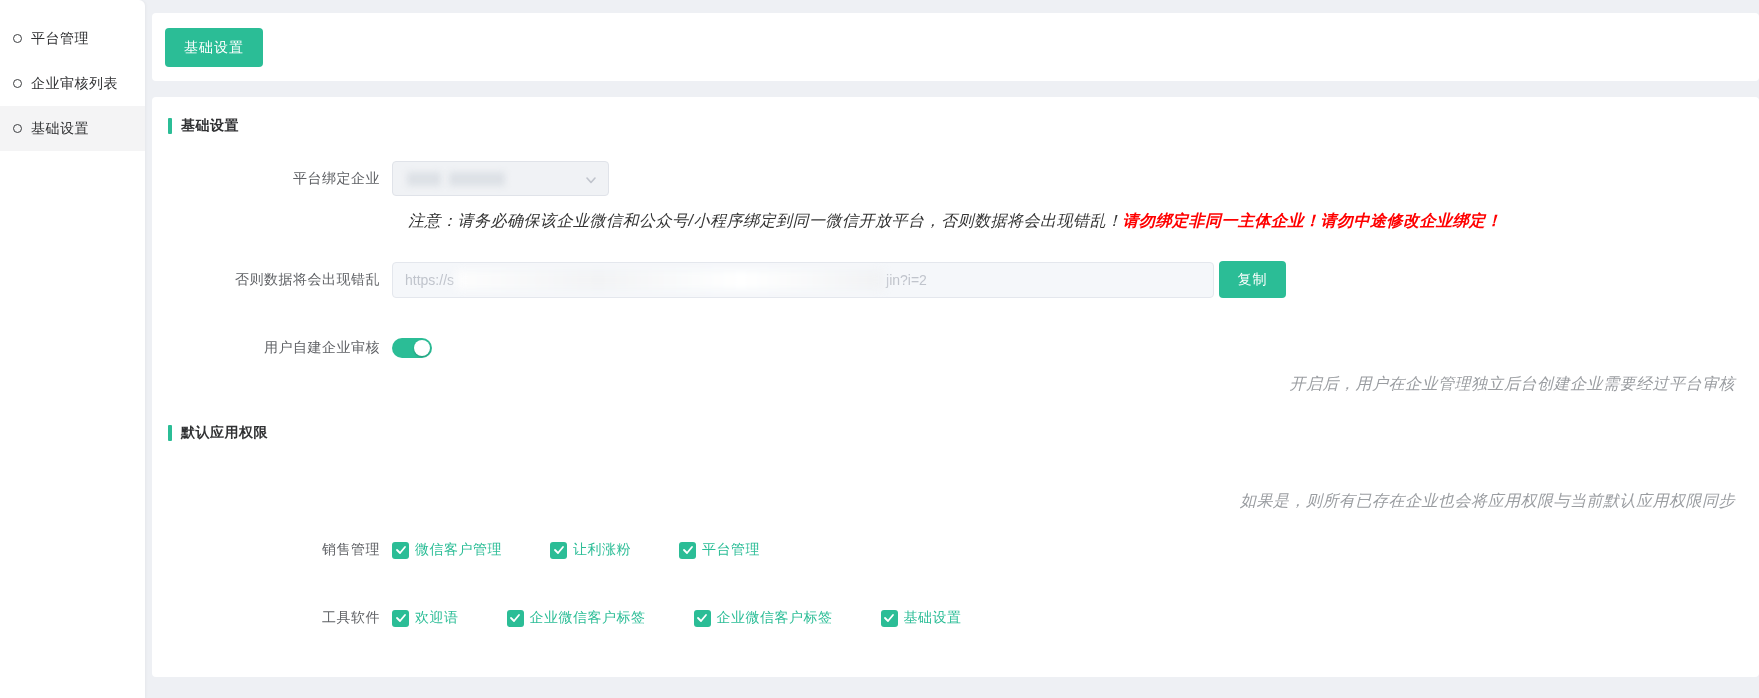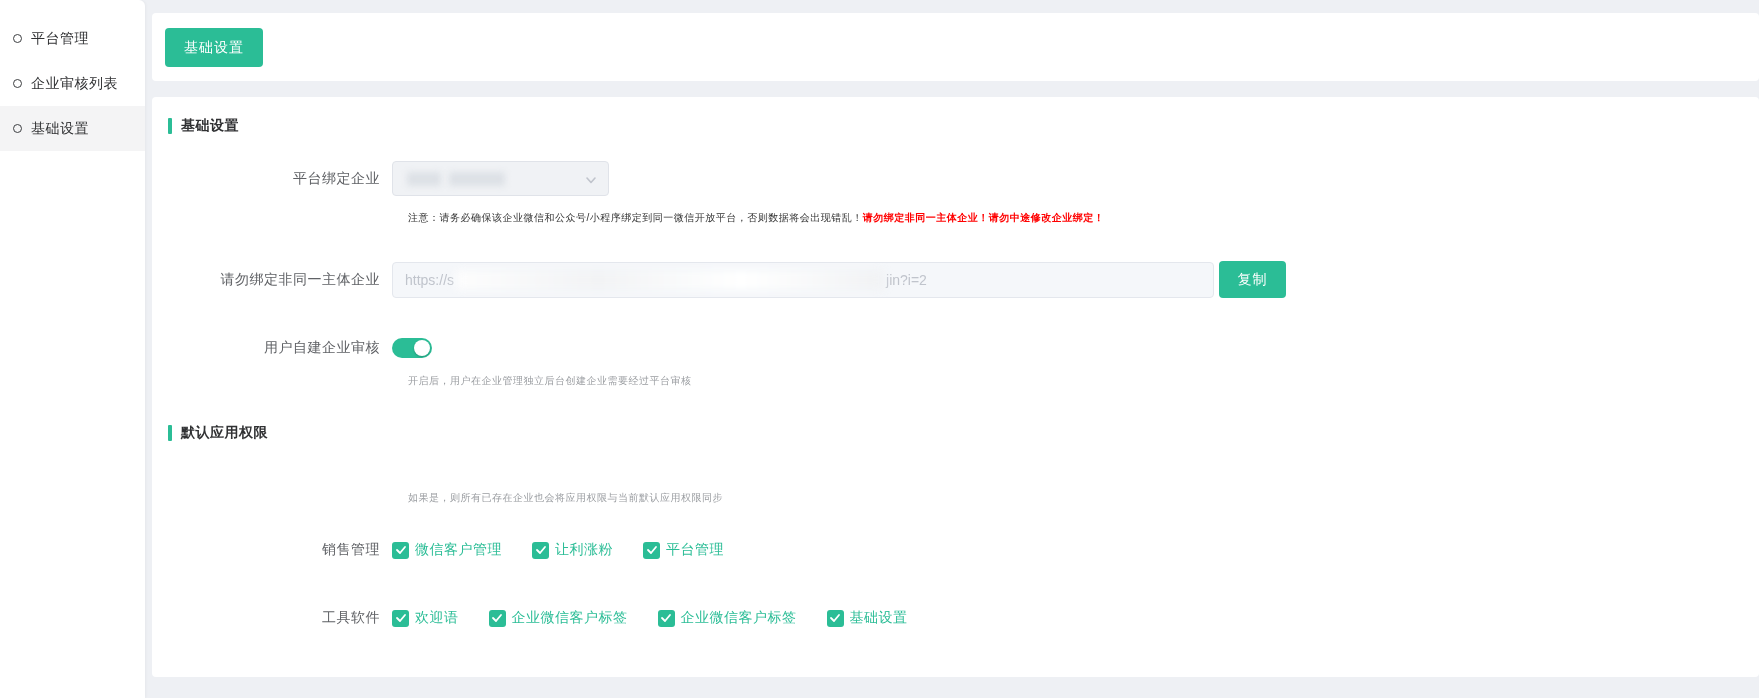--- a/index.html
+++ b/index.html
@@ -49,25 +49,25 @@
   }
   .sec-bar { width: 4px; height: 16px; background: #2bbd96; border-radius: 1px; margin-right: 9px; }
   
   .frow { position: absolute; left: 0; right: 24px; display: flex; align-items: center; }
   .flabel {
     flex: 0 0 240px; text-align: right; padding-right: 12px;
     font-size: 14px; color: #606266; letter-spacing: 0.5px;
   }
   .fnote {
     position: absolute; left: 256px; right: 24px;
-    font-size: 10px; letter-spacing: 0.5px;
+    font-size: 16px; letter-spacing: 0.5px; font-style: italic;
   }
   .note-dark { color: #333333; }
   .note-danger { color: #ff0000; font-weight: bold; }
-  .helper { color: #9a9da1; }
+  .helper { color: #9a9da1; text-align: right; }
   
   .select-box {
     width: 217px; height: 35px;
     background: #f0f2f5; border: 1px solid #e0e3e9; border-radius: 4px;
     display: flex; align-items: center; padding: 0 10px;
     cursor: pointer; position: relative;
   }
   .blob { background: #dde1e6; border-radius: 2px; filter: blur(3px); height: 14px; }
   .blob.b1 { width: 34px; margin-left: 4px; }
   .blob.b2 { width: 56px; margin-left: 8px; }
@@ -94,21 +94,21 @@
   .toggle {
     width: 40px; height: 20px; border-radius: 10px;
     background: #2bbd96; position: relative; cursor: pointer; flex: 0 0 auto;
   }
   .toggle .knob {
     position: absolute; top: 2px; right: 2px;
     width: 16px; height: 16px; border-radius: 50%;
     background: #ffffff; box-shadow: 0 1px 2px rgba(0,0,0,0.2);
   }
   
-  .cb-group { display: flex; align-items: center; gap: 30px; }
+  .cb-group { display: flex; align-items: center; gap: 48px; }
   .cb { display: flex; align-items: center; cursor: pointer; }
   .cb-box {
     width: 17px; height: 17px; background: #2bbd96; border-radius: 3px;
     display: flex; align-items: center; justify-content: center; margin-right: 6px;
     flex: 0 0 auto;
   }
   .cb-label { font-size: 14px; color: #2bbd96; letter-spacing: 0.5px; }
 </style>
 </head>
 <body>
@@ -150,21 +150,21 @@
           <polyline points="3,5 7,9.5 11,5" fill="none" stroke="#c0c4cc" stroke-width="1.6" stroke-linecap="round" stroke-linejoin="round"></polyline>
         </svg>
       </div>
     </div>
 
     <div class="fnote" style="top:114px">
       <span class="note-dark">注意：请务必确保该企业微信和公众号/小程序绑定到同一微信开放平台，否则数据将会出现错乱！</span><span class="note-danger">请勿绑定非同一主体企业！请勿中途修改企业绑定！</span>
     </div>
 
     <div class="frow" style="top:164px; height:37px">
-      <div class="flabel">请勿绑定非同一主体企业</div>
+      <div class="flabel">否则数据将会出现错乱</div>
       <div class="link-input" aria-readonly="true">
         <span>https://s</span>
         <span class="link-blob"></span>
         <span>jin?i=2</span>
       </div>
       <button class="copy-btn">复制</button>
     </div>
 
     <div class="frow" style="top:240px; height:22px">
       <div class="flabel">用户自建企业审核</div>

